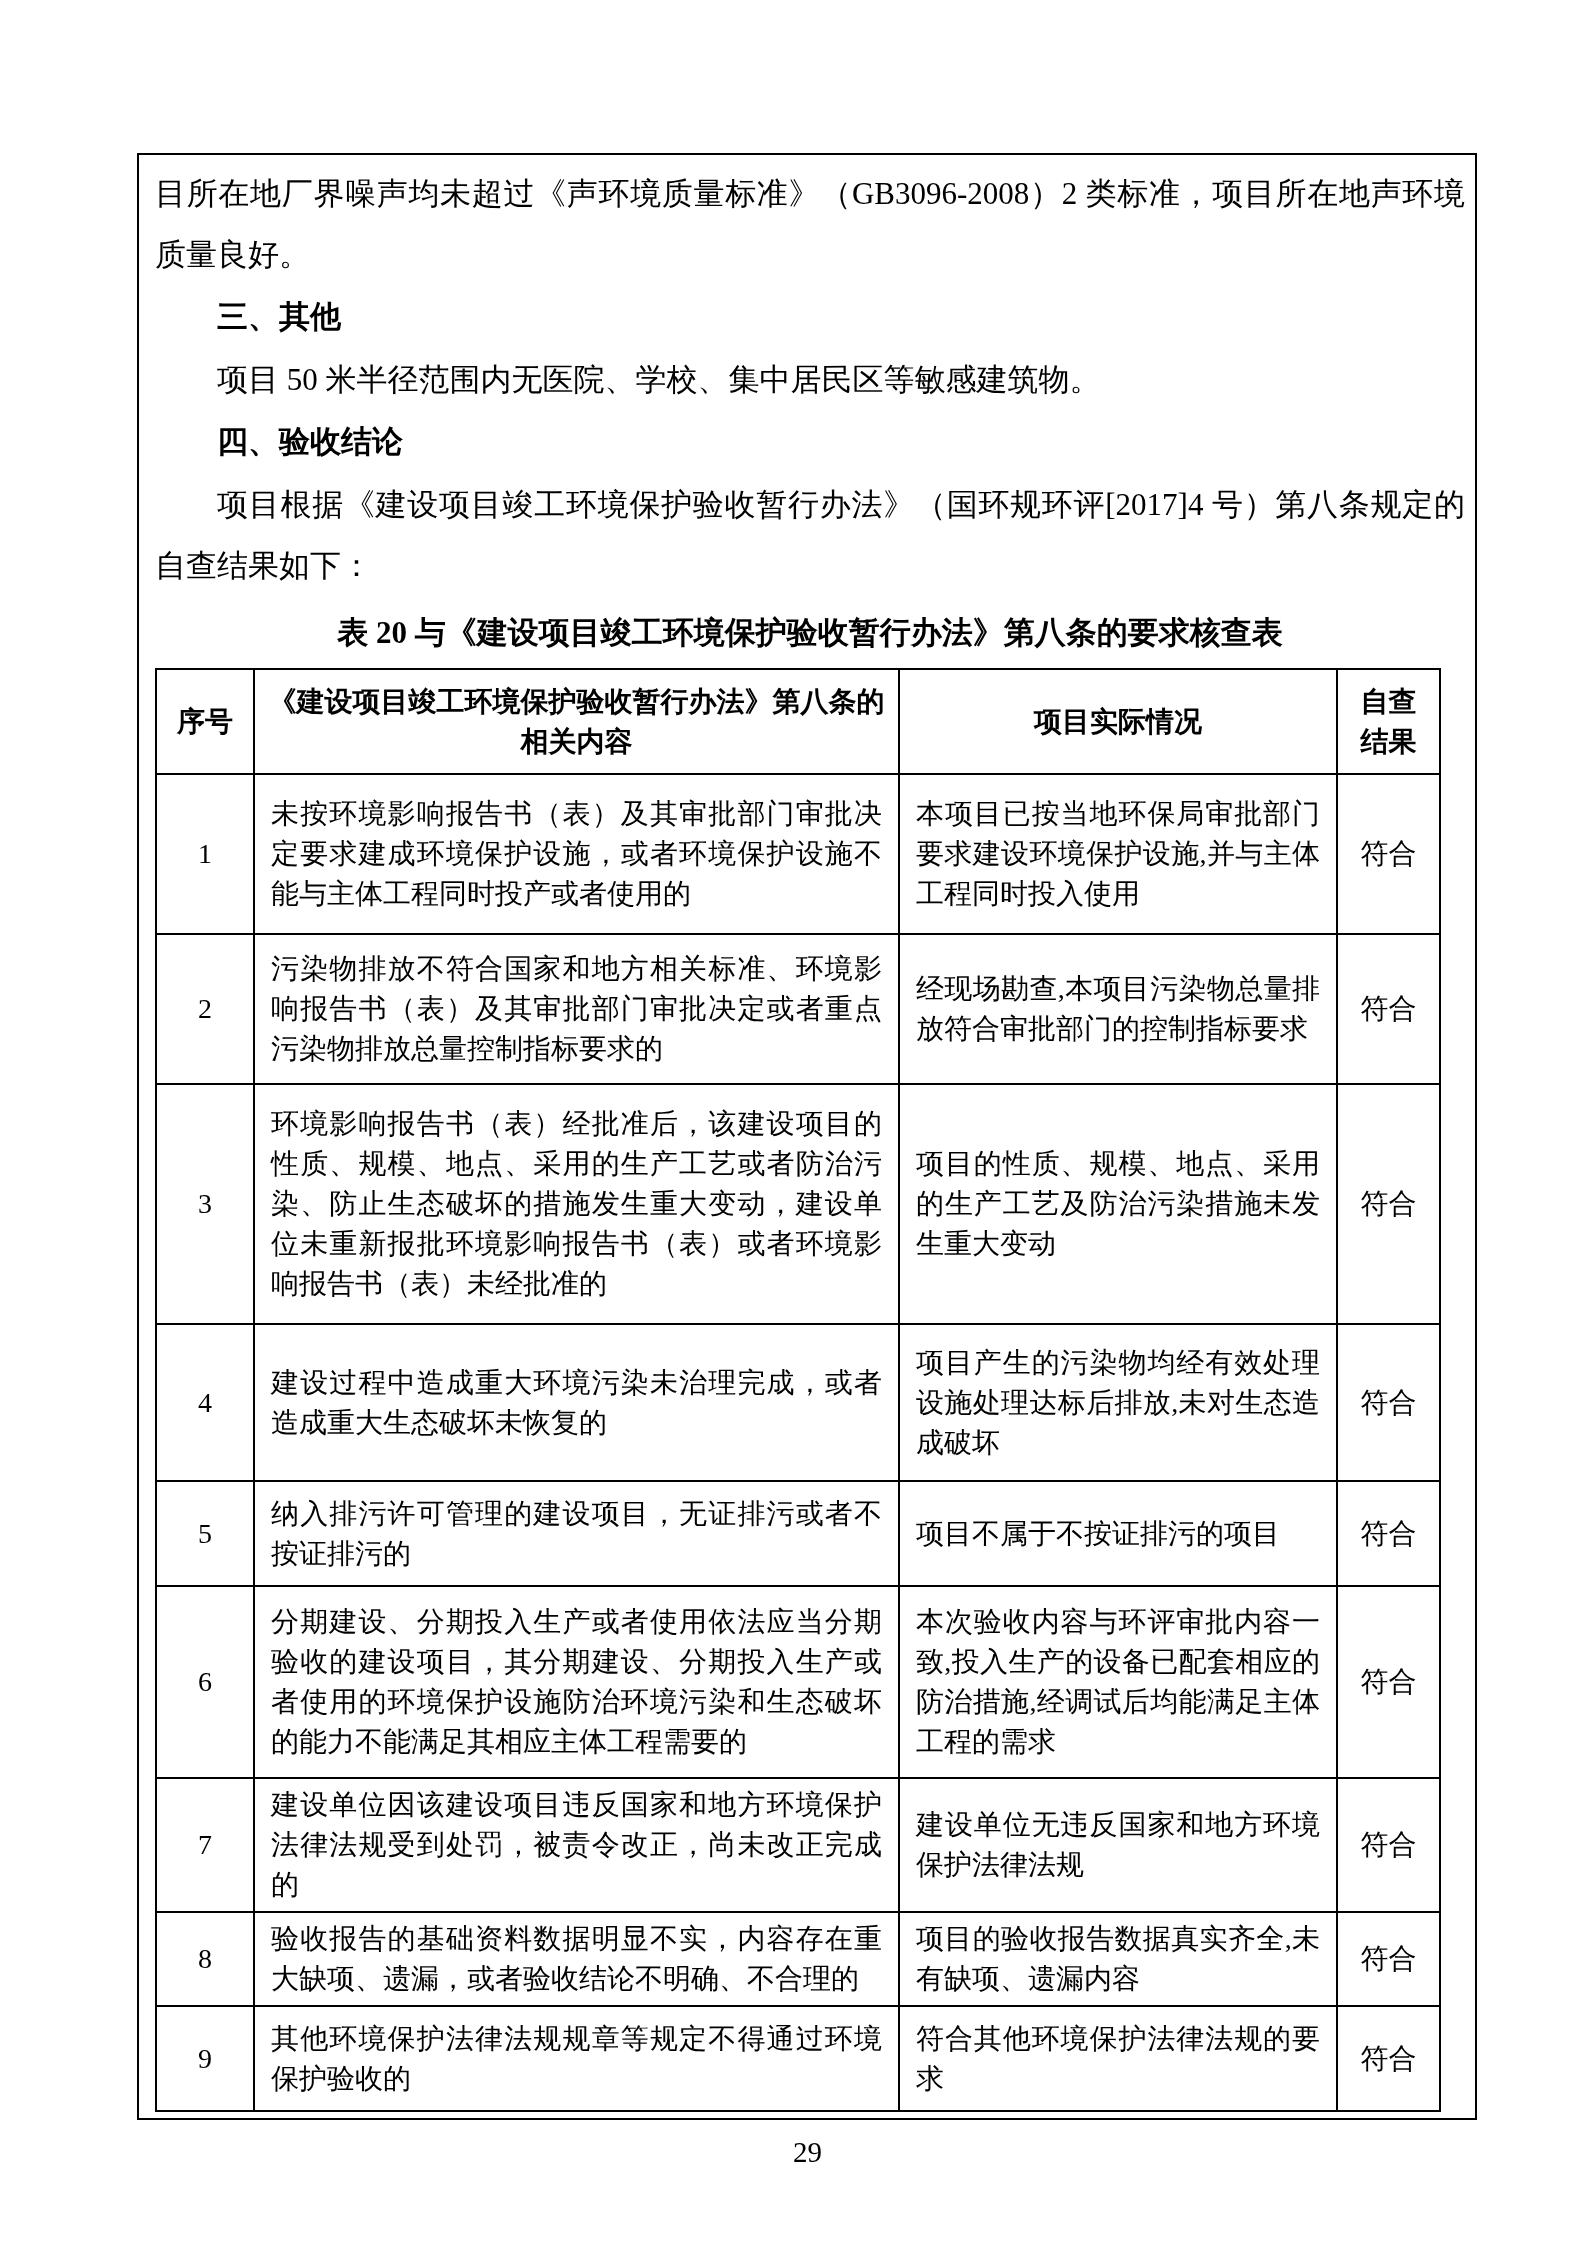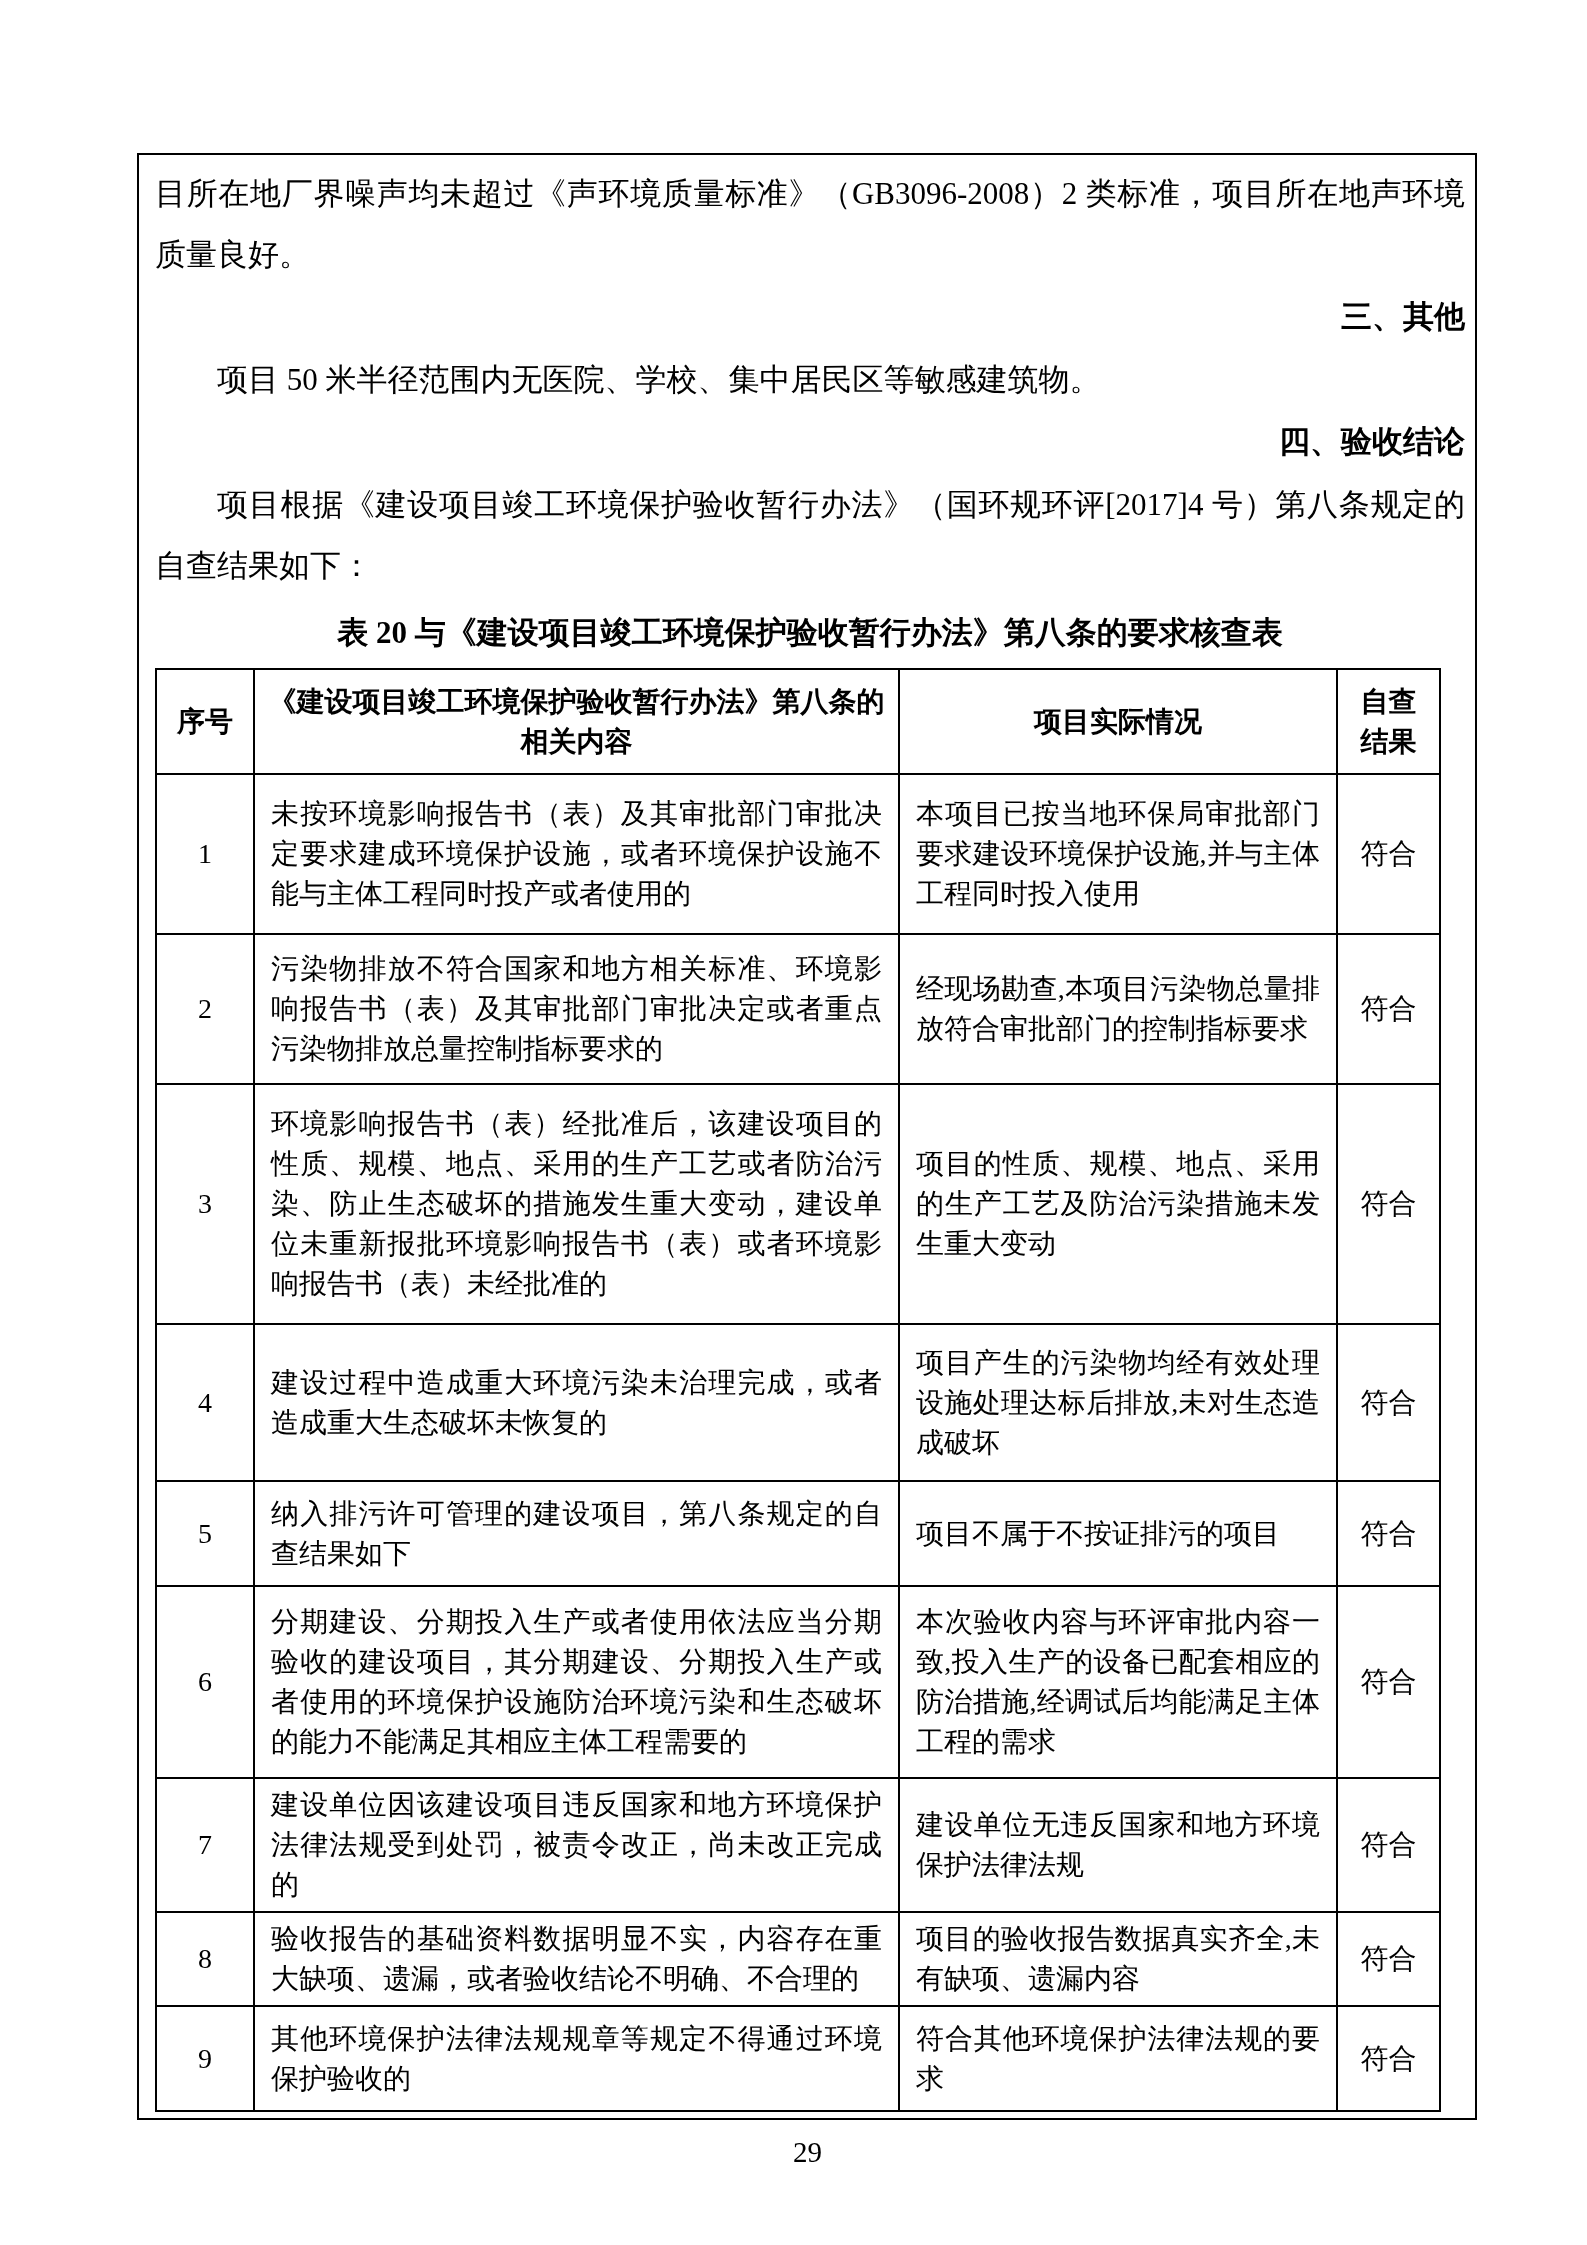--- a/index.html
+++ b/index.html
@@ -26,21 +26,20 @@
     text-align:justify;
     margin:0;
   }
   .indent{text-indent:62px;}
   .heading{
     font-size:31px;
     line-height:64px;
     font-weight:bold;
     text-indent:62px;
     margin:0;
-    text-align:right;
   }
   .table-title{
     font-size:31px;
     line-height:58px;
     font-weight:bold;
     text-align:center;
     margin:8px 0 6px 0;
   }
   table.checklist{
     border-collapse:collapse;
@@ -137,21 +136,21 @@
           <td class="cell-res">符合</td>
         </tr>
         <tr style="height: 157px;">
           <td class="cell-num">4</td>
           <td class="cell-req">建设过程中造成重大环境污染未治理完成，或者造成重大生态破坏未恢复的</td>
           <td class="cell-act">项目产生的污染物均经有效处理设施处理达标后排放,未对生态造成破坏</td>
           <td class="cell-res">符合</td>
         </tr>
         <tr style="height: 105px;">
           <td class="cell-num">5</td>
-          <td class="cell-req">纳入排污许可管理的建设项目，第八条规定的自查结果如下</td>
+          <td class="cell-req">纳入排污许可管理的建设项目，无证排污或者不按证排污的</td>
           <td class="cell-act">项目不属于不按证排污的项目</td>
           <td class="cell-res">符合</td>
         </tr>
         <tr style="height: 192px;">
           <td class="cell-num">6</td>
           <td class="cell-req">分期建设、分期投入生产或者使用依法应当分期验收的建设项目，其分期建设、分期投入生产或者使用的环境保护设施防治环境污染和生态破坏的能力不能满足其相应主体工程需要的</td>
           <td class="cell-act">本次验收内容与环评审批内容一致,投入生产的设备已配套相应的防治措施,经调试后均能满足主体工程的需求</td>
           <td class="cell-res">符合</td>
         </tr>
         <tr style="height: 109px;">

